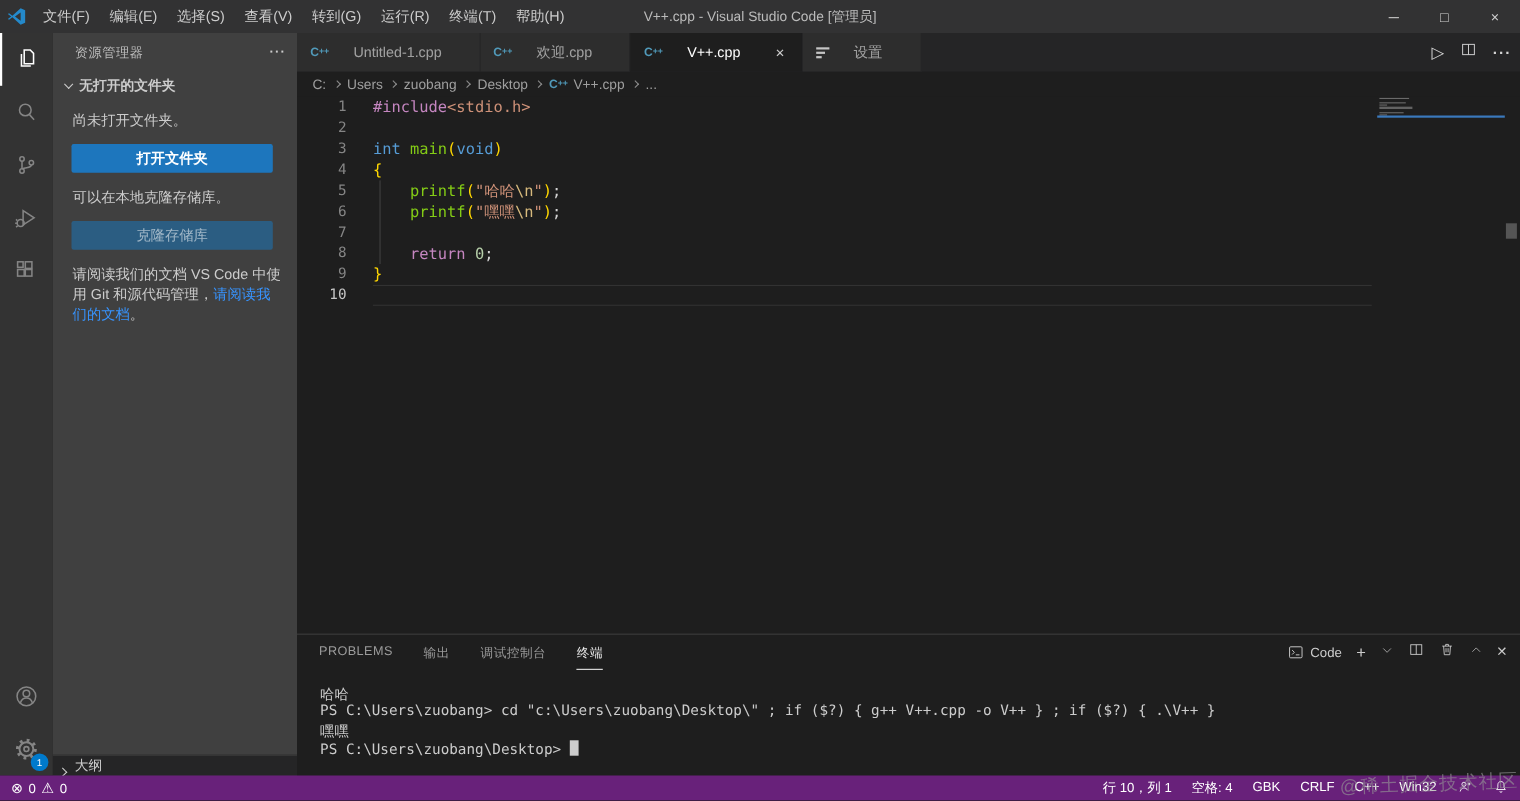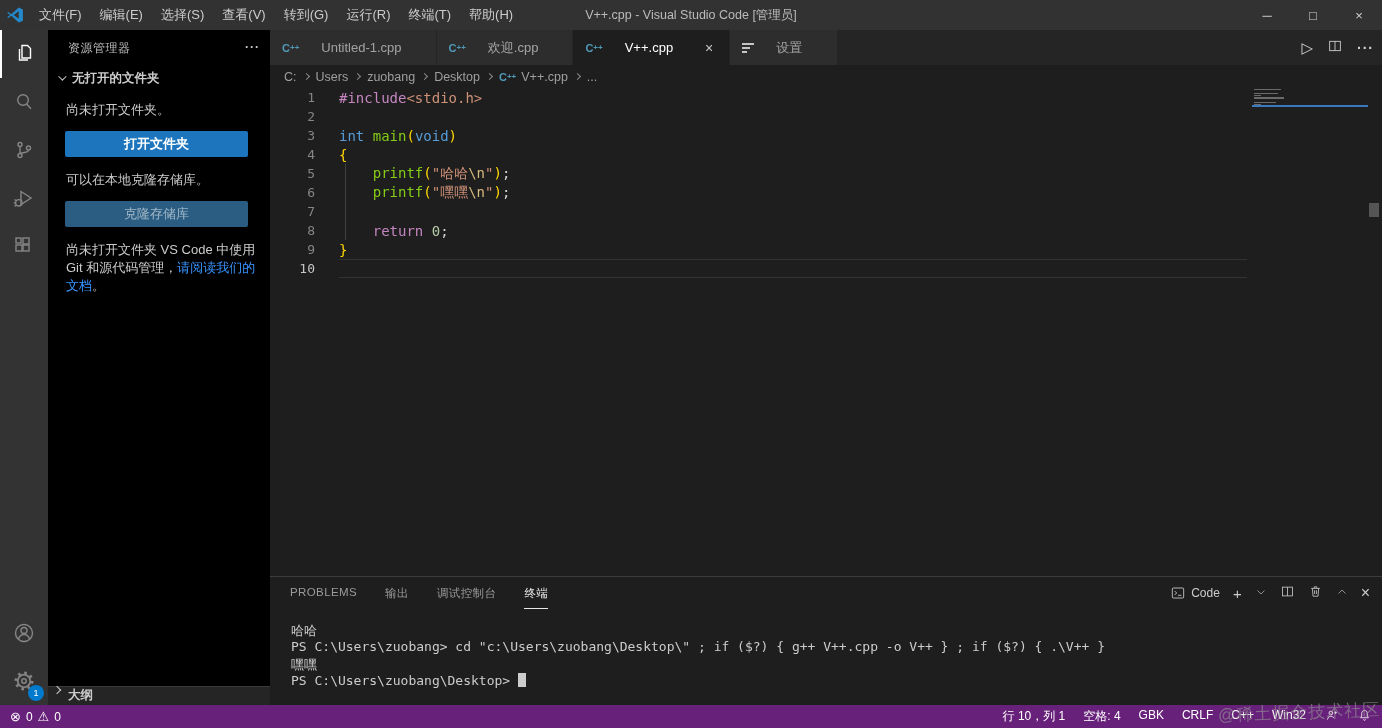--- a/index.html
+++ b/index.html
@@ -24,38 +24,38 @@
   .activitybar { width:48px; background:#333333; display:flex; flex-direction:column; }
   .ab-item { height:48px; display:flex; align-items:center; justify-content:center; position:relative; }
   .ab-item svg { stroke:#858585; fill:none; stroke-width:1.4; }
   .ab-item.active { border-left:2px solid #ffffff; }
   .ab-item.active svg { stroke:#ffffff; }
   .ab-spacer { flex:1; }
   .ab-badge { position:absolute; right:4px; bottom:4px; min-width:16px; height:16px; border-radius:8px;
               background:#007acc; color:#fff; font-size:9px; display:flex; align-items:center; justify-content:center; }
 
   
-  .sidebar { width:222px; background:#000000; position:relative; color:#cccccc; font-size:13px; }
+  .sidebar { width:222px; background:#404040; position:relative; color:#cccccc; font-size:13px; }
   .sb-header { position:absolute; top:10px; left:20px; right:10px; display:flex; justify-content:space-between;
                color:#bbbbbb; font-size:12px; letter-spacing:.5px; }
   .sb-more { color:#cccccc; letter-spacing:1px; font-weight:bold; }
   .sb-section { position:absolute; top:37px; left:4px; right:0; height:22px; display:flex; align-items:center; font-weight:bold; font-size:12.5px; }
   .chev { display:inline-block; width:6px; height:6px; border-right:1.4px solid #cccccc; border-bottom:1.4px solid #cccccc; margin:0 8px 0 6px; }
   .chev.down { transform:rotate(45deg) translateY(-2px); }
   .chev.right { transform:rotate(-45deg); }
   .sb-text1 { position:absolute; top:71px; left:18px; right:12px; }
   .sb-btn { position:absolute; left:17px; right:22px; height:26px; border:none; border-radius:2px;
             color:#ffffff; font-size:13px; display:flex; align-items:center; justify-content:center; }
   .btn-open { top:101px; background:#1d76bd;font-weight:bold; }
   .btn-clone { top:171px; background:#2b5d82; color:rgba(255,255,255,.55); }
   .sb-text2 { position:absolute; top:141px; left:18px; right:12px; }
   .sb-para { position:absolute; top:211px; left:18px; right:12px; line-height:18px; }
   .sb-link { color:#3794ff; cursor:pointer; }
   .sb-outline { position:absolute; bottom:0; left:0; right:0; height:19px; border-top:1px solid #3c3c3c;
-                display:flex; align-items:flex-start; font-weight:bold; font-size:12.5px; background:#252526; }
+                display:flex; align-items:flex-end; font-weight:normal; font-size:12.5px; background:#252526; }
 
   
   .editor-region { flex:1; display:flex; flex-direction:column; position:relative; }
 
   .tabbar { height:35px; background:#252526; display:flex; align-items:stretch; position:relative; }
   .tabs { display:flex; }
   .tab { display:flex; align-items:center; padding:0 12px; background:#2d2d2d; color:rgba(255,255,255,.55);
          font-size:13px; border-right:1px solid #252526; min-width:108px; }
   .tab.active { background:#1e1e1e; color:#ffffff; }
   .tab .label { margin:0 22px; white-space:nowrap; }
@@ -214,21 +214,21 @@
       </div>
       <div class="sb-section">
         <span class="chev down"></span>
         <span>无打开的文件夹</span>
       </div>
       <div class="sb-text1">尚未打开文件夹。</div>
       <button class="sb-btn btn-open">打开文件夹</button>
       <div class="sb-text2">可以在本地克隆存储库。</div>
       <button class="sb-btn btn-clone">克隆存储库</button>
       <div class="sb-para">
-        <span>尚未打开文件夹 VS Code 中使用 Git 和源代码管理，</span><span class="sb-link">请阅读我们的文档</span><span>。</span>
+        <span>请阅读我们的文档 VS Code 中使用 Git 和源代码管理，</span><span class="sb-link">请阅读我们的文档</span><span>。</span>
       </div>
       <div class="sb-outline">
         <span class="chev right"></span>
         <span>大纲</span>
       </div>
     </div>
 
     <div class="editor-region">
 
       <div class="tabbar">

